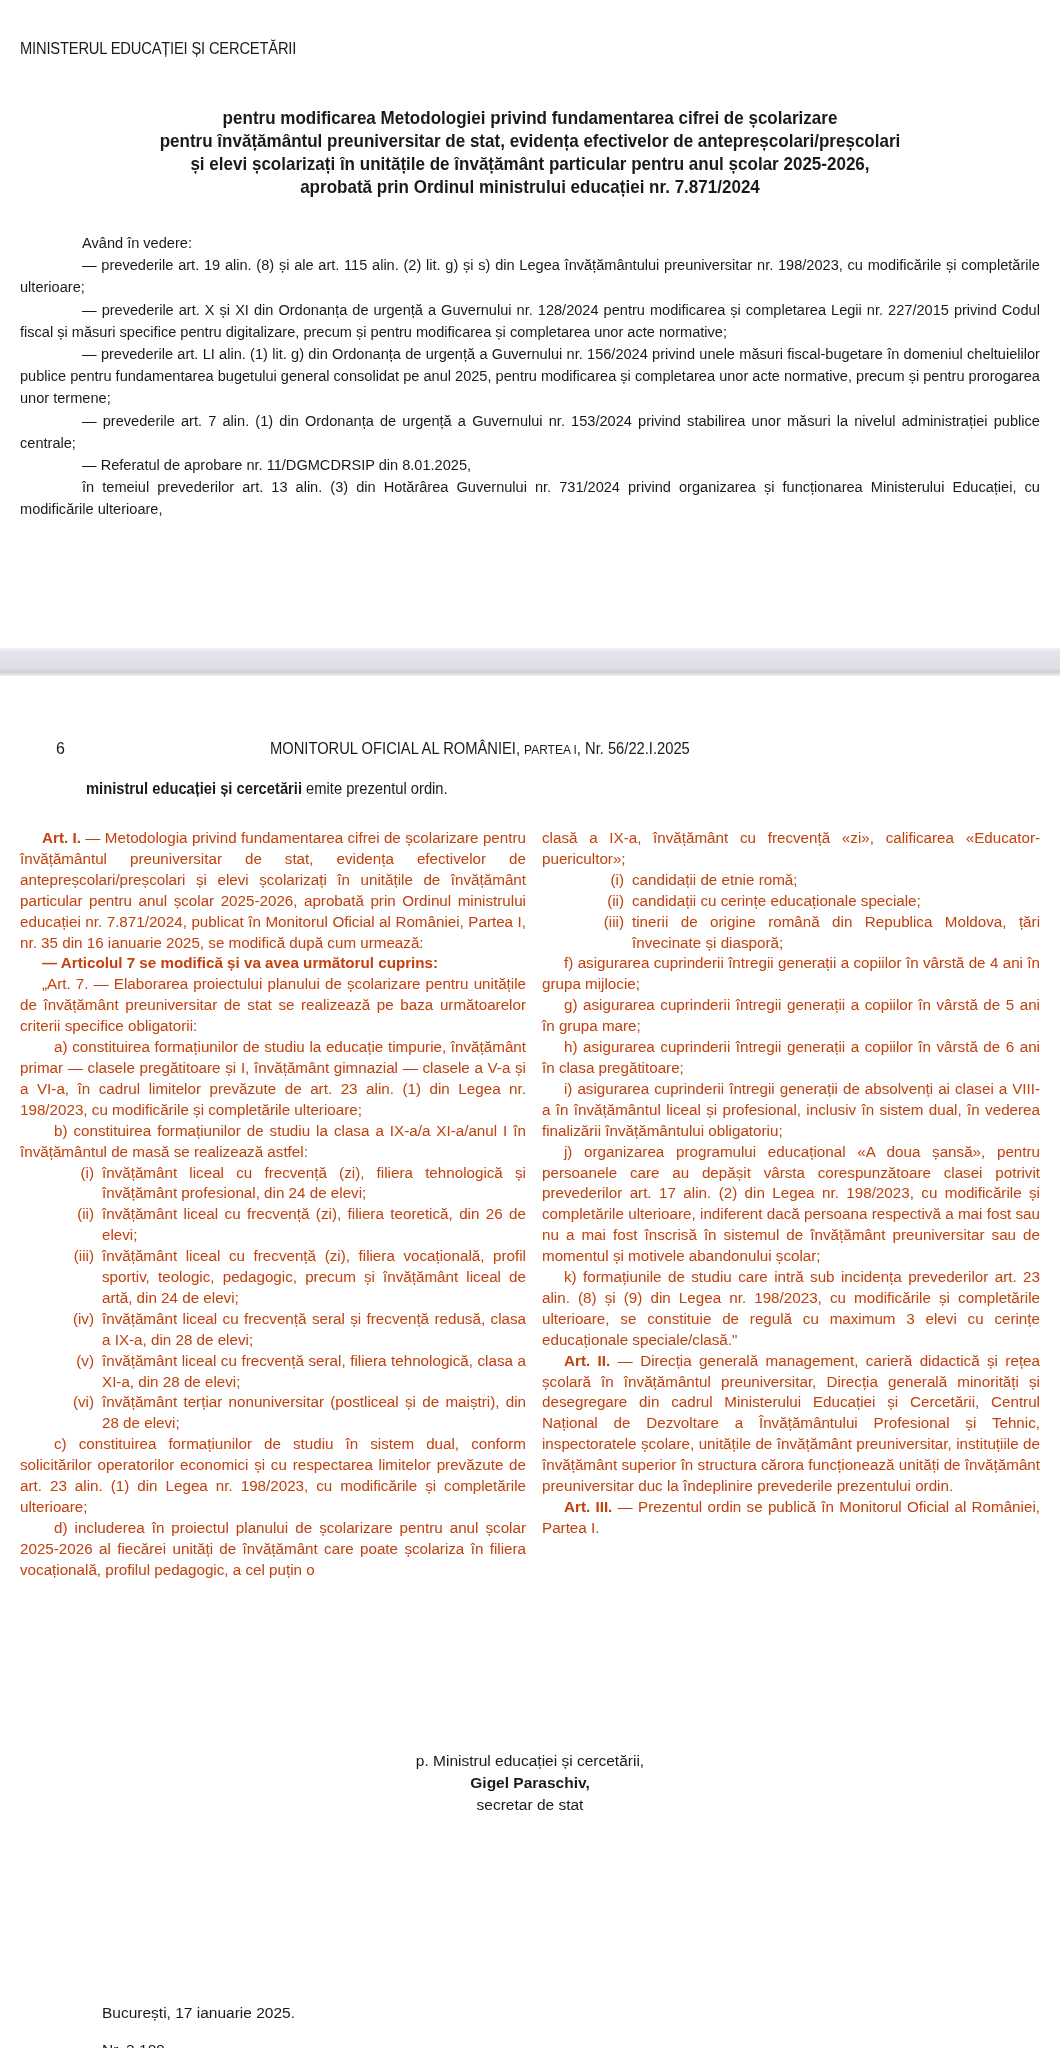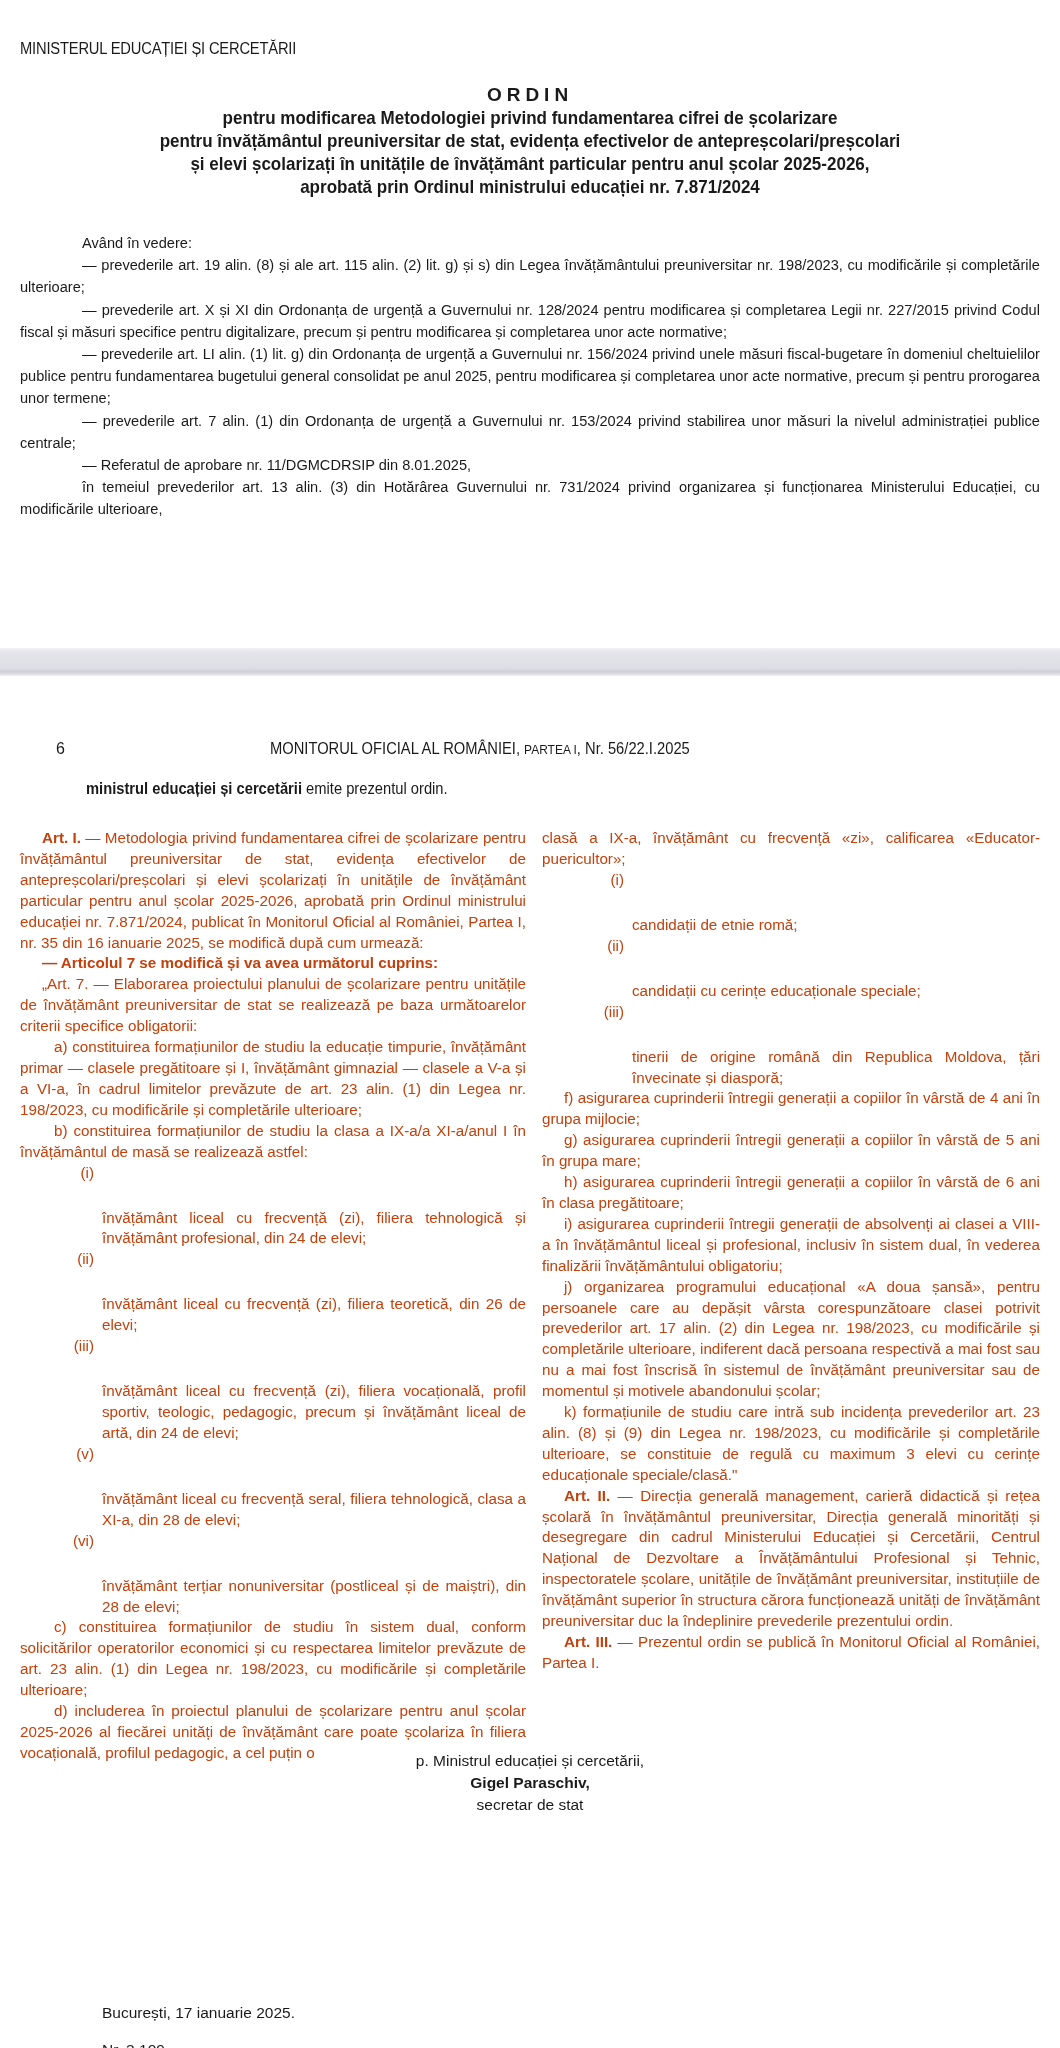--- a/index.html
+++ b/index.html
@@ -20,34 +20,33 @@
   .runhead .small { font-size:13px; }
   .emite { position:absolute; left:86px; top:780px; font-family:"Liberation Sans", sans-serif; font-size:16px; transform:scaleX(0.92); transform-origin:left; white-space:nowrap; }
   .col { position:absolute; top:828px; width:506px; font-family:"Liberation Sans", sans-serif; font-size:15.2px; line-height:20.9px; text-align:justify; color:#c2410c; }
   .col.left { left:20px; }
   .col.right { left:542px; width:498px; }
   .col p { margin:0; }
   .col .ind { text-indent:22px; }
   .col .ind2 { text-indent:34px; }
   .roman { display:flex; margin:0; }
   .roman .num { width:74px; text-align:right; padding-right:8px; flex:none; }
-  .roman .txt { flex:1; text-align:justify;margin-top:45px; }
+  .roman .txt { flex:1; text-align:justify; }
   .col.right .roman .num { width:82px; }
   b { font-weight:bold; }
   .signature { position:absolute; top:1750px; left:0; width:1060px; text-align:center; font-family:"Liberation Sans", sans-serif; font-size:15.5px; line-height:22px; }
   .signature p { margin:0; }
   .place { position:absolute; top:1986px; left:86px; font-family:"Liberation Sans", sans-serif; font-size:15.5px; line-height:21px; }
   .place p { margin:16px; }
 </style>
 </head>
 <body>
 
 <div class="page1">
   <div class="ministry">MINISTERUL EDUCAȚIEI ȘI CERCETĂRII</div>
-  <div class="ordin-title">ORDIN</div>
   <div class="subtitle">
     <div>pentru modificarea Metodologiei privind fundamentarea cifrei de școlarizare</div>
     <div>pentru învățământul preuniversitar de stat, evidența efectivelor de antepreșcolari/preșcolari</div>
     <div>și elevi școlarizați în unitățile de învățământ particular pentru anul școlar 2025-2026,</div>
     <div>aprobată prin Ordinul ministrului educației nr. 7.871/2024</div>
   </div>
   <div class="preamble">
     <p class="ind">Având în vedere:</p>
     <p class="ind">— prevederile art. 19 alin. (8) și ale art. 115 alin. (2) lit. g) și s) din Legea învățământului preuniversitar nr. 198/2023, cu modificările și completările ulterioare;</p>
     <p class="ind">— prevederile art. X și XI din Ordonanța de urgență a Guvernului nr. 128/2024 pentru modificarea și completarea Legii nr. 227/2015 privind Codul fiscal și măsuri specifice pentru digitalizare, precum și pentru modificarea și completarea unor acte normative;</p>
@@ -79,20 +78,24 @@
       <span class="num">(i)</span>
       <span class="txt">învățământ liceal cu frecvență (zi), filiera tehnologică și învățământ profesional, din 24 de elevi;</span>
     </div>
   <div class="roman">
       <span class="num">(ii)</span>
       <span class="txt">învățământ liceal cu frecvență (zi), filiera teoretică, din 26 de elevi;</span>
     </div>
   <div class="roman">
       <span class="num">(iii)</span>
       <span class="txt">învățământ liceal cu frecvență (zi), filiera vocațională, profil sportiv, teologic, pedagogic, precum și învățământ liceal de artă, din 24 de elevi;</span>
+    </div>
+  <div class="roman">
+      <span class="num">(iv)</span>
+      <span class="txt">învățământ liceal cu frecvență seral și frecvență redusă, clasa a IX-a, din 28 de elevi;</span>
     </div>
   <div class="roman">
       <span class="num">(v)</span>
       <span class="txt">învățământ liceal cu frecvență seral, filiera tehnologică, clasa a XI-a, din 28 de elevi;</span>
     </div>
   <div class="roman">
       <span class="num">(vi)</span>
       <span class="txt">învățământ terțiar nonuniversitar (postliceal și de maiștri), din 28 de elevi;</span>
     </div>
   <p class="ind2">c) constituirea formațiunilor de studiu în sistem dual, conform solicitărilor operatorilor economici și cu respectarea limitelor prevăzute de art. 23 alin. (1) din Legea nr. 198/2023, cu modificările și completările ulterioare;</p>

